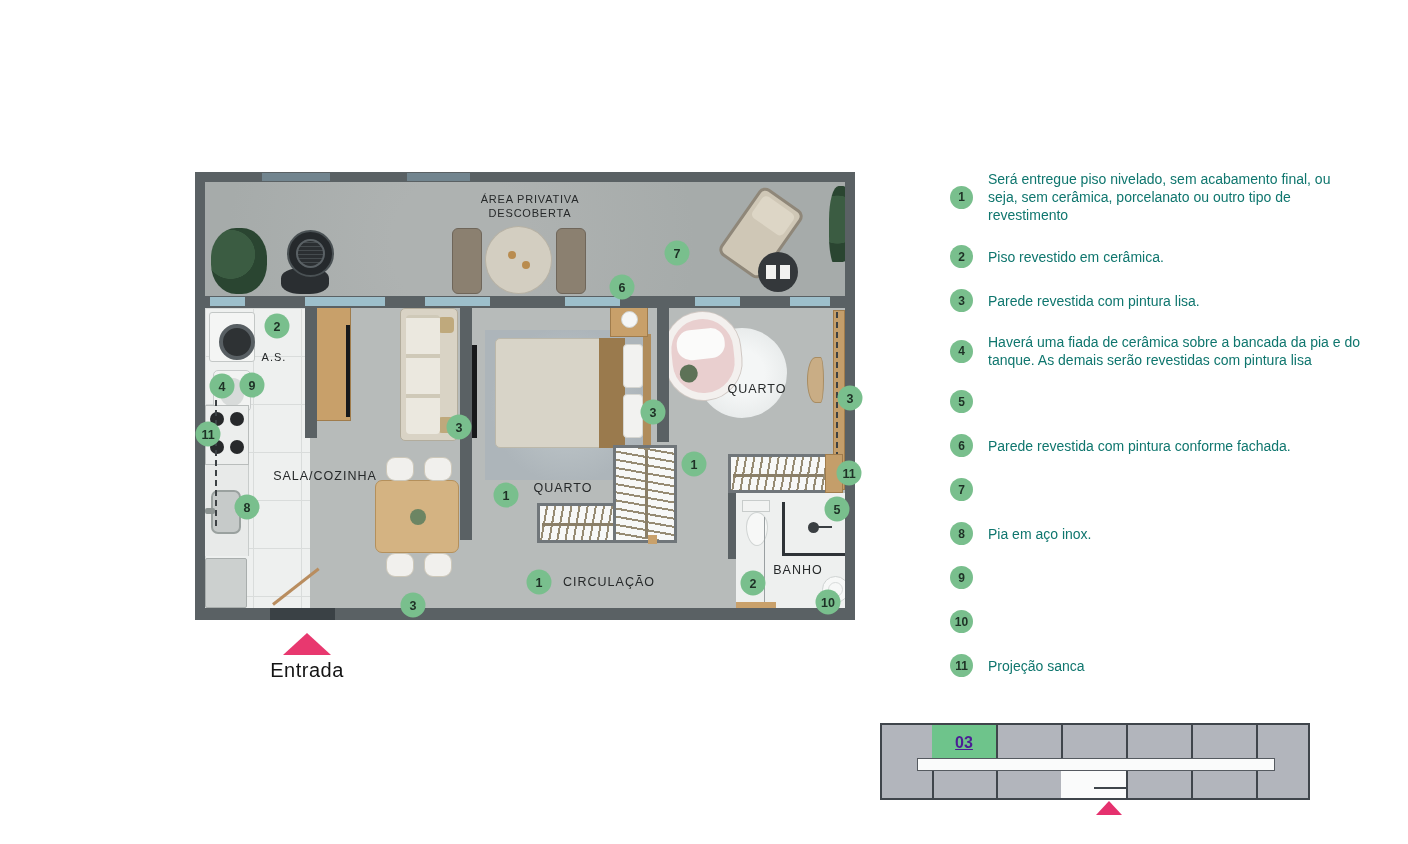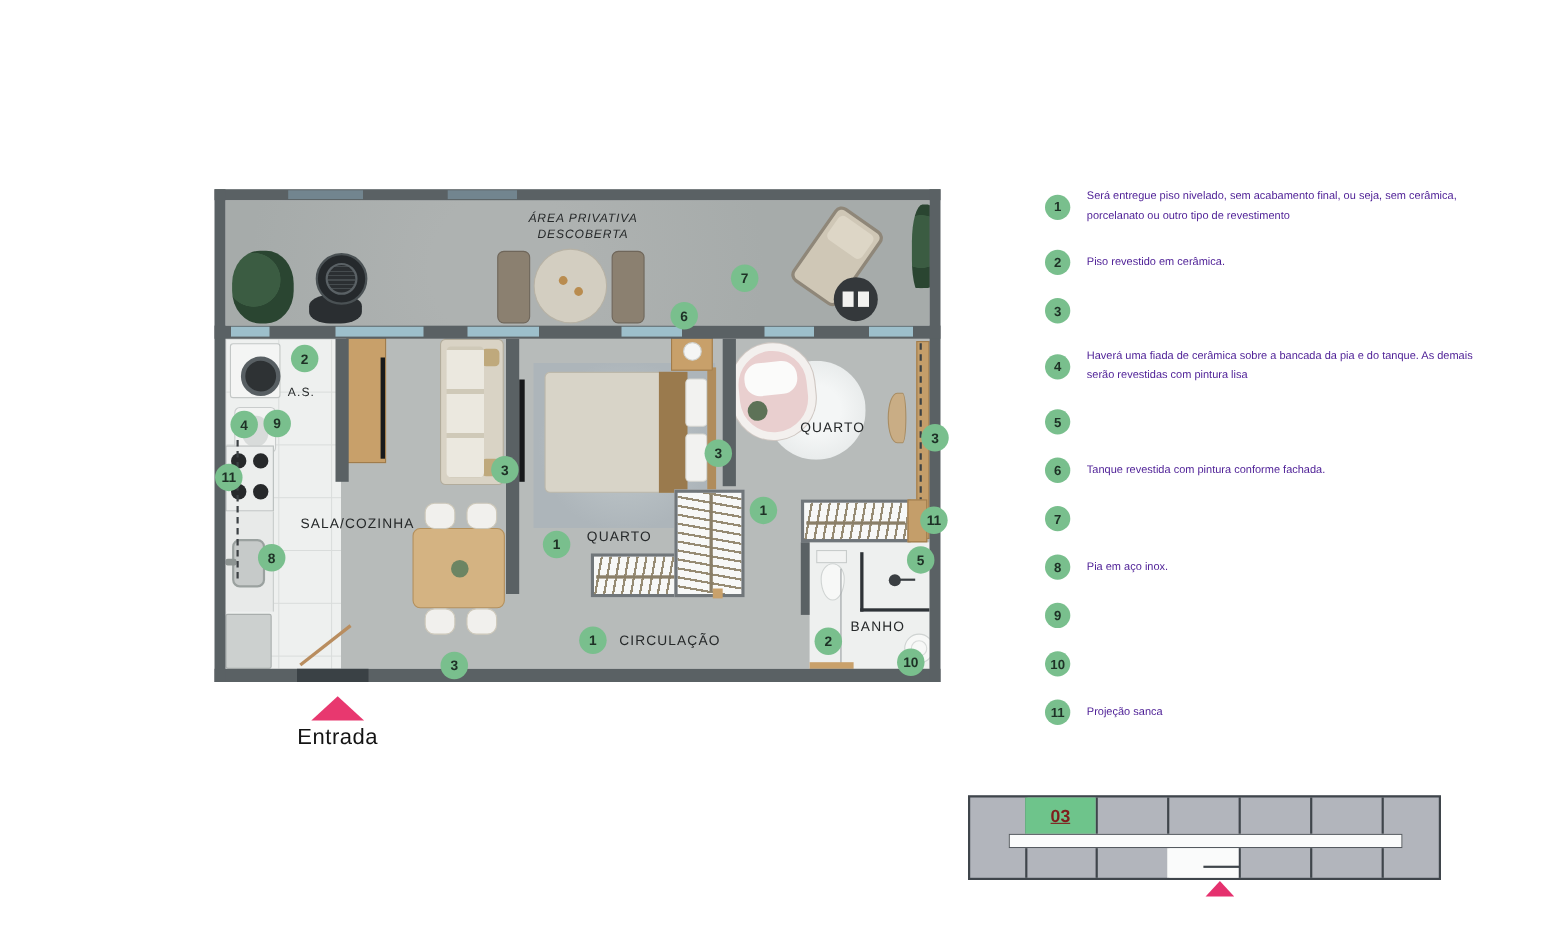--- a/index.html
+++ b/index.html
@@ -161,29 +161,29 @@
                  border-bottom:22px solid #e8386f; }
   .entrada-label { position:absolute; left:307px; top:659px; transform:translateX(-50%);
                    font-size:20px; color:#141414; letter-spacing:.5px; }
 
   
   .legend { position:absolute; left:950px; top:170px; width:430px; }
   .legend-item { display:flex; align-items:center; margin-bottom:21px; }
   .legend-badge { width:23px; height:23px; border-radius:50%; background:#79bf8d; flex:0 0 23px;
                   display:flex; align-items:center; justify-content:center; margin-right:15px; }
   .legend-badge span { font-size:12px; font-weight:700; color:#1e3126; }
-  .legend-text { font-size:10px; line-height:18px; color:#4c1d95; width:372px; }
+  .legend-text { font-size:14px; line-height:18px; color:#0f766e; width:372px; }
 
   
   .keyplan { position:absolute; left:880px; top:723px; width:430px; height:77px;
              background:#b2b5bc; border:2px solid #3f454b; }
   .kp-v { position:absolute; top:0; width:2px; height:73px; background:#3f454b; }
   .kp-unit { position:absolute; left:50px; top:0; width:64px; height:36px; background:#6ec48b;
              display:flex; align-items:center; justify-content:center; }
-  .kp-unit span { font-size:16px; font-weight:700; color:#7f1d1d;text-decoration:underline; }
+  .kp-unit span { font-size:16px; font-weight:700; color:#4c1d95;text-decoration:underline; }
   .kp-corridor { position:absolute; left:35px; top:33px; width:358px; height:13px;
                  background:#fafbfb; border:1px solid #555a60; }
   .kp-gap { position:absolute; left:179px; top:46px; width:65px; height:27px; background:#fafbfb; }
   .kp-gap-line { position:absolute; left:212px; top:62px; width:33px; height:2px; background:#3f454b; }
   .kp-tri { position:absolute; left:1096px; top:801px; width:0; height:0;
             border-left:13px solid transparent; border-right:13px solid transparent;
             border-bottom:14px solid #e5316e; }
 </style>
 </head>
 <body>
@@ -282,21 +282,21 @@
     <div class="win" style="left:500px;width:45px;"></div>
     <div class="win" style="left:595px;width:40px;"></div>
     <div class="abs wall w-as"></div>
     <div class="abs wall w-s1"></div>
     <div class="abs wall w-12"></div>
     <div class="abs wall w-bl"></div>
     <div class="abs entry-gap"></div>
     <div class="abs door-leaf"></div>
     <div class="abs jamb" style="left:453px;top:363px;width:9px;height:9px;"></div>
 
-    <div class="plabel sm lab-ap" style="left:335px;top:34px;font-style:italic;">
+    <div class="plabel sm lab-ap" style="left:335px;top:34px;">
       <div>ÁREA PRIVATIVA</div>
       <div>DESCOBERTA</div>
     </div>
     <div class="plabel sm" style="left:79px;top:185px;">A.S.</div>
     <div class="plabel md" style="left:130px;top:304px;">SALA/COZINHA</div>
     <div class="plabel md" style="left:368px;top:316px;">QUARTO</div>
     <div class="plabel md" style="left:562px;top:217px;">QUARTO</div>
     <div class="plabel md" style="left:414px;top:410px;">CIRCULAÇÃO</div>
     <div class="plabel md" style="left:603px;top:398px;">BANHO</div>
 
@@ -373,37 +373,38 @@
       <div class="legend-item">
         <div class="legend-badge">
           <span>2</span>
         </div>
         <div class="legend-text">Piso revestido em cerâmica.</div>
       </div>
       <div class="legend-item">
         <div class="legend-badge">
           <span>3</span>
         </div>
+        <div class="legend-text">Parede revestida com pintura lisa.</div>
       </div>
       <div class="legend-item">
         <div class="legend-badge">
           <span>4</span>
         </div>
         <div class="legend-text">Haverá uma fiada de cerâmica sobre a bancada da pia e do tanque. As demais serão revestidas com pintura lisa</div>
       </div>
       <div class="legend-item">
         <div class="legend-badge">
           <span>5</span>
         </div>
       </div>
       <div class="legend-item">
         <div class="legend-badge">
           <span>6</span>
         </div>
-        <div class="legend-text">Tanque revestida com pintura conforme fachada.</div>
+        <div class="legend-text">Parede revestida com pintura conforme fachada.</div>
       </div>
       <div class="legend-item">
         <div class="legend-badge">
           <span>7</span>
         </div>
       </div>
       <div class="legend-item">
         <div class="legend-badge">
           <span>8</span>
         </div>

